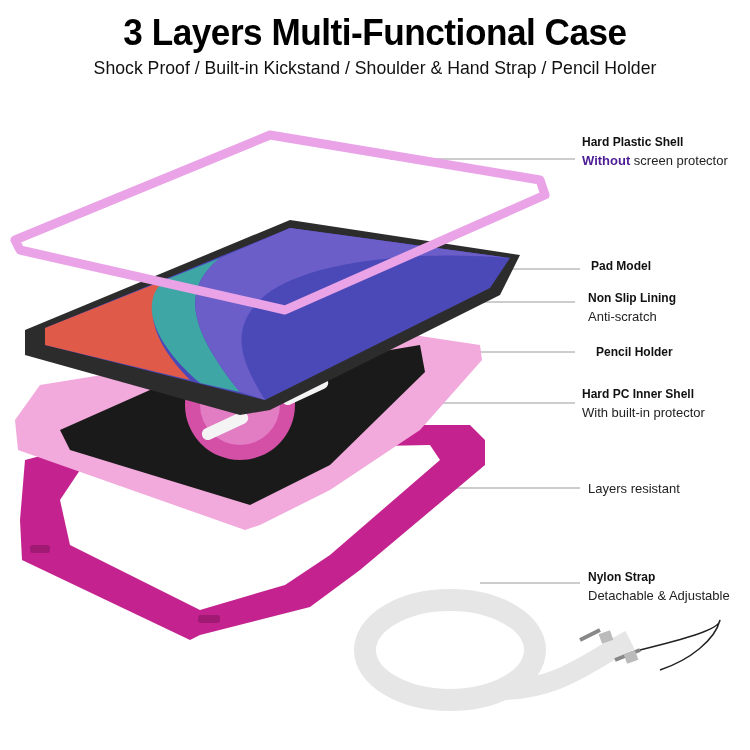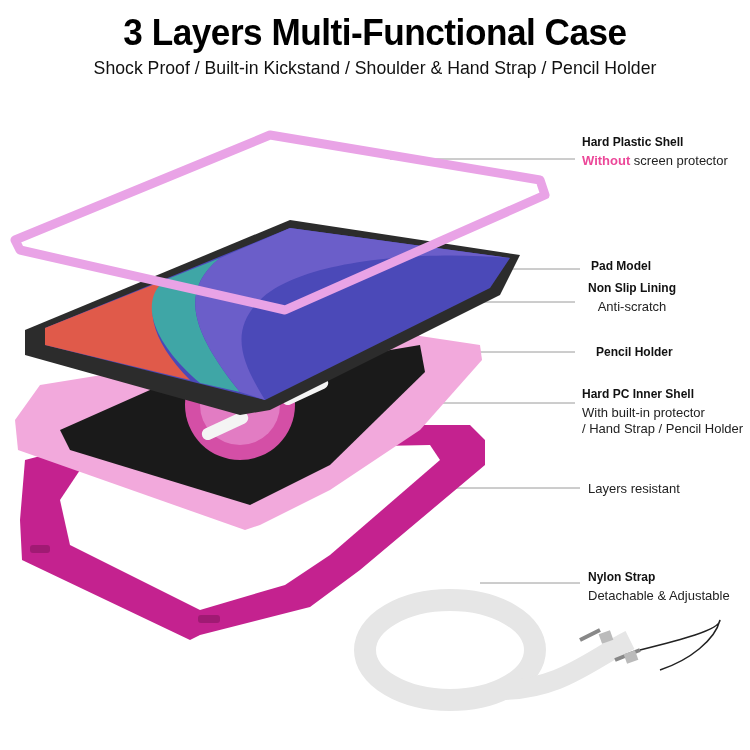--- a/index.html
+++ b/index.html
@@ -3,21 +3,21 @@
 <meta charset="utf-8">
 <style>
   html,body{margin:0;padding:0;background:#fff;}
   body{width:750px;height:750px;position:relative;overflow:hidden;font-family:"Liberation Sans",sans-serif;}
   .title{position:absolute;top:12px;left:0;width:750px;text-align:center;font-weight:bold;font-size:37px;color:#000;letter-spacing:-0.5px;transform:scaleX(0.95);}
   .subtitle{position:absolute;top:57px;left:0;width:750px;text-align:center;font-size:19px;color:#111;transform:scaleX(0.93);}
   .product{position:absolute;left:0;top:90px;}
   .label{position:absolute;left:0;}
   .lbl-title{font-weight:bold;font-size:12px;color:#111;white-space:nowrap;}
   .lbl-sub{font-size:13px;color:#222;white-space:nowrap;margin-top:4px;line-height:16px;}
-  .red{color:#ec4899;font-weight:bold;}
+  .red{color:#4c1d95;font-weight:bold;}
 </style>
 </head>
 <body>
 
 <div class="title">3 Layers Multi-Functional Case</div>
 <div class="subtitle">Shock Proof / Built-in Kickstand / Shoulder &amp; Hand Strap / Pencil Holder</div>
 
 <svg class="product" width="750" height="660" viewBox="0 90 750 660">
 
   <g stroke="#9a9a9a" stroke-width="1" fill="none">
@@ -68,31 +68,30 @@
   </g>
 </svg>
 
 <div class="label" style="left:582px;top:135px;">
   <div class="lbl-title">Hard Plastic Shell</div>
   <div class="lbl-sub"><span class="red">Without</span><span> screen protector</span></div>
 </div>
 <div class="label" style="left:591px;top:259px;">
   <div class="lbl-title">Pad Model</div>
 </div>
-<div class="label" style="left:588px;top:281px;text-align:center;">
+<div class="label" style="left:588px;top:291px;">
   <div class="lbl-title">Non Slip Lining</div>
   <div class="lbl-sub">Anti-scratch</div>
 </div>
 <div class="label" style="left:596px;top:345px;">
   <div class="lbl-title">Pencil Holder</div>
 </div>
 <div class="label" style="left:582px;top:387px;">
   <div class="lbl-title">Hard PC Inner Shell</div>
   <div class="lbl-sub">With built-in protector</div>
-  <div class="lbl-sub" style="margin-top:0">/ Hand Strap / Pencil Holder</div>
 </div>
 <div class="label" style="left:588px;top:477px;">
   <div class="lbl-sub">Layers resistant</div>
 </div>
 <div class="label" style="left:588px;top:570px;">
   <div class="lbl-title">Nylon Strap</div>
   <div class="lbl-sub">Detachable &amp; Adjustable</div>
 </div>
 
 </body></html>

